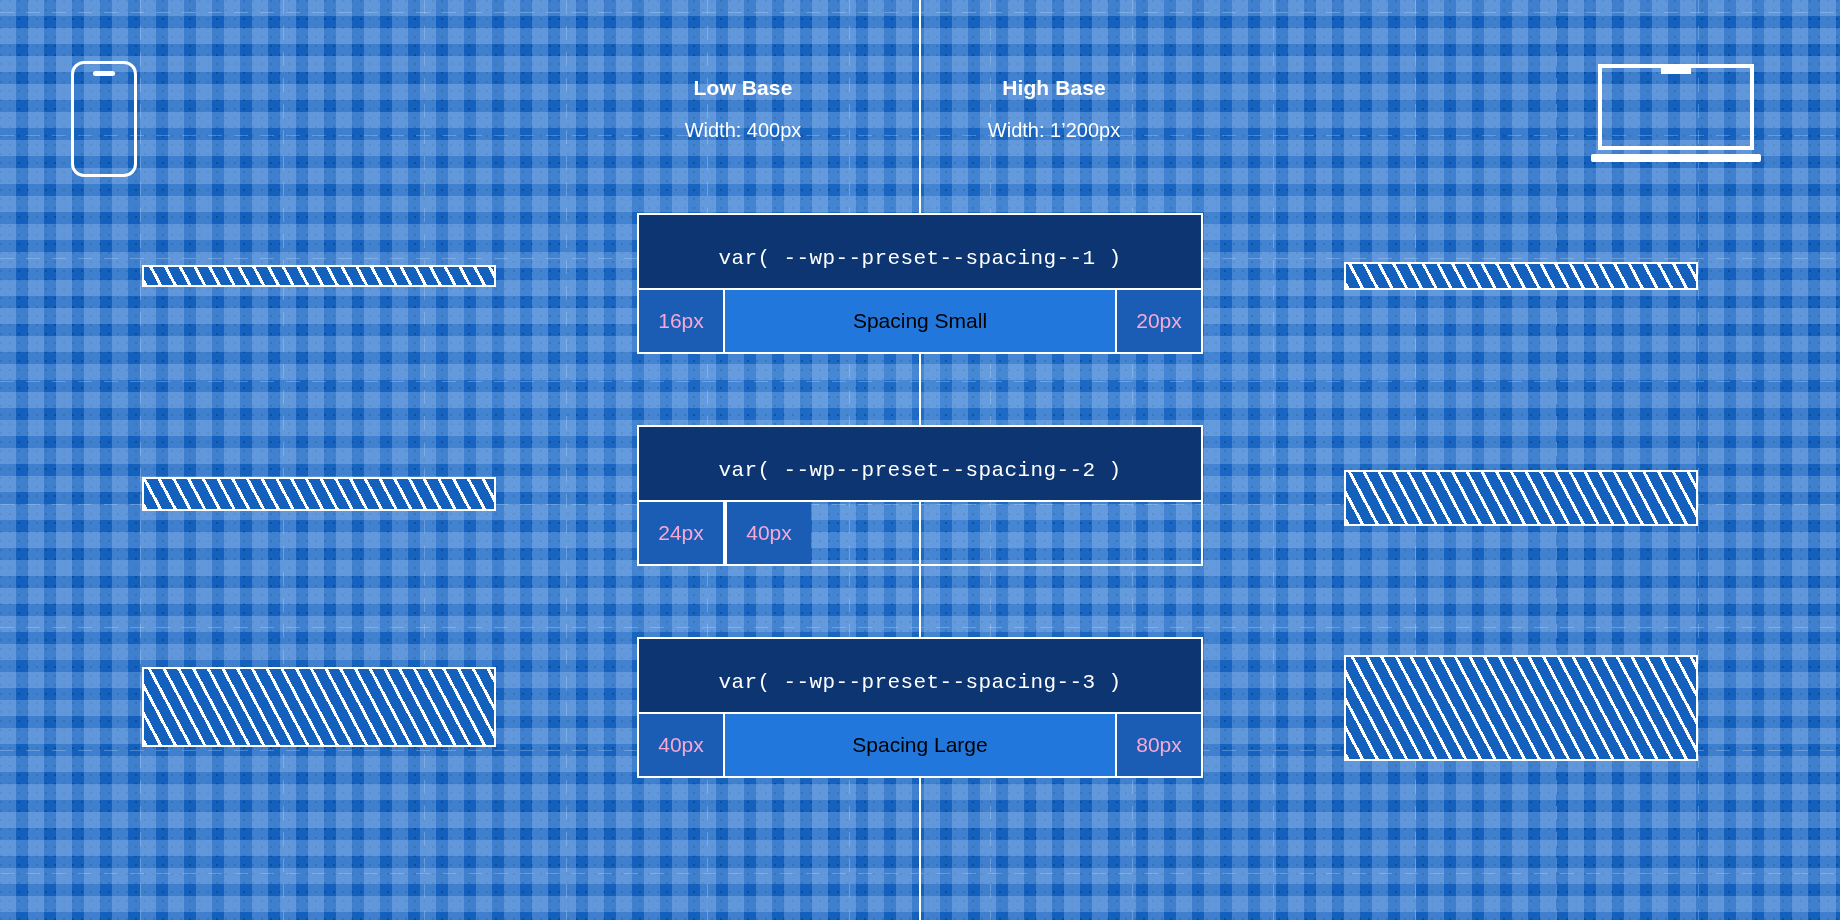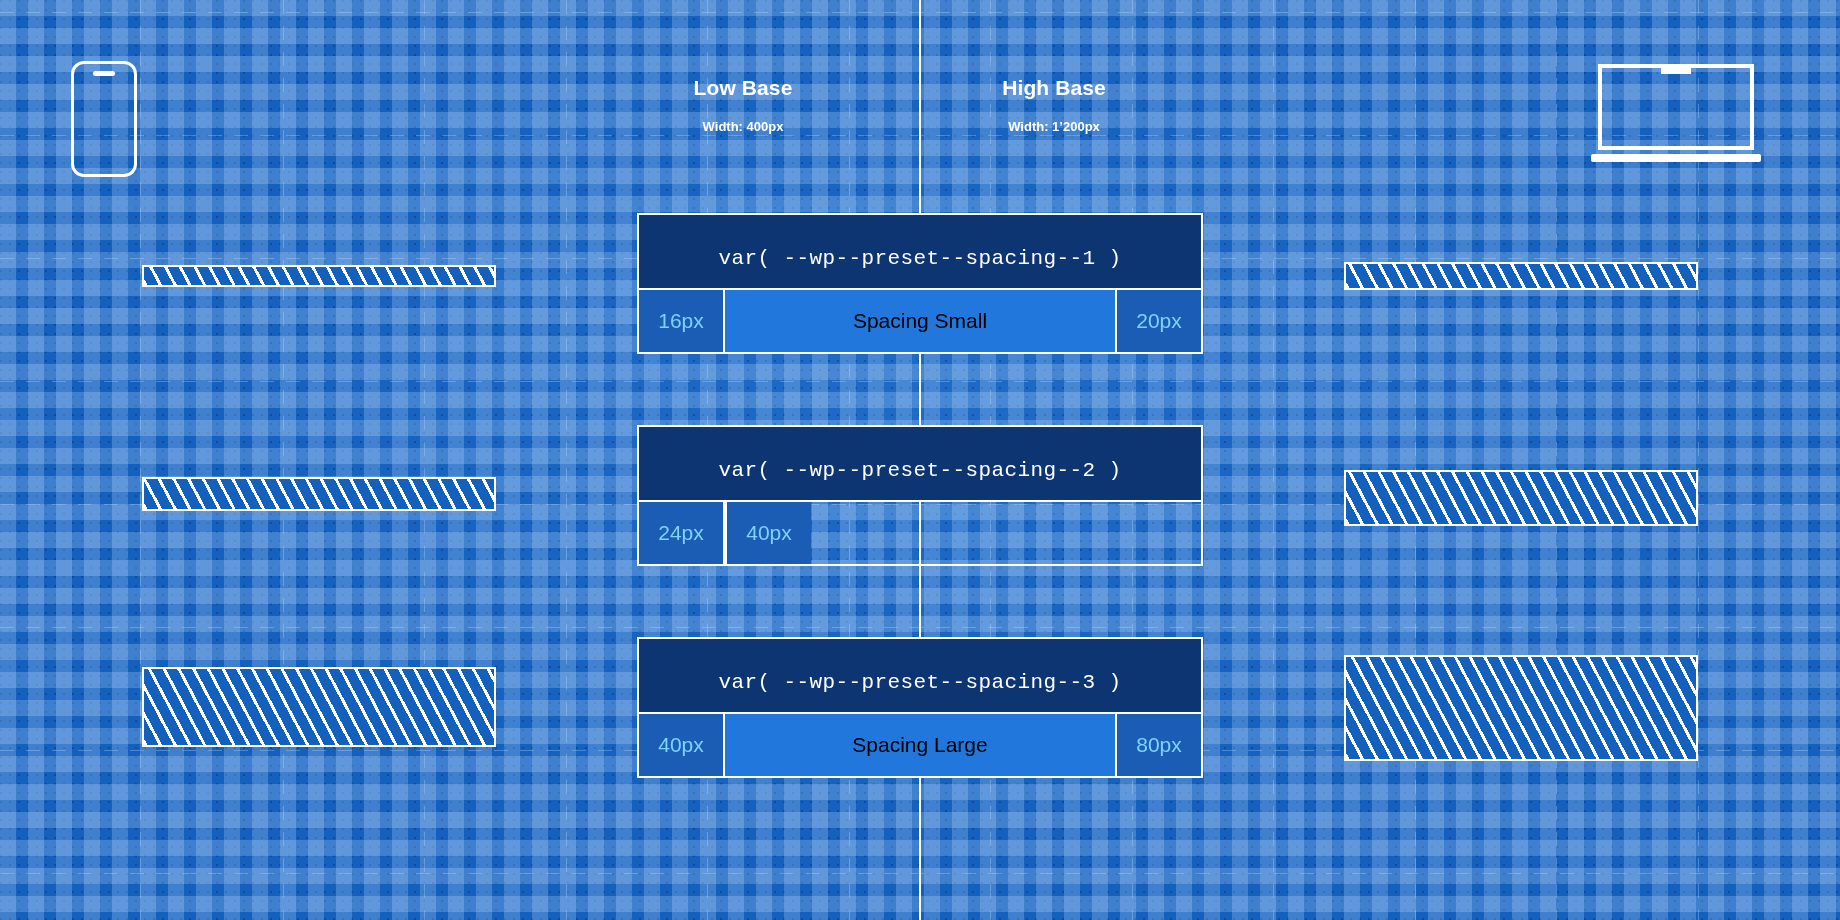--- a/index.html
+++ b/index.html
@@ -100,21 +100,21 @@
   }
 
   
   .col-head { position: absolute; text-align: center; color: #ffffff; }
   .col-head .title {
     font-size: 21px;
     font-weight: bold;
     letter-spacing: 0.1px;
     margin-bottom: 19px;
   }
-  .col-head .sub { font-size: 13px; font-weight: 700; }
+  .col-head .sub { font-size: 20px; font-weight: 400; }
   .col-low  { left: 623px; top: 76px; width: 240px; }
   .col-high { left: 934px; top: 76px; width: 240px; }
 
   
   .bar {
     position: absolute;
     border: 2px solid #ffffff;
     box-sizing: border-box;
     background-color: #1360bd;
     background-image: repeating-linear-gradient(
@@ -139,21 +139,21 @@
     letter-spacing: 0.4px;
     text-align: center;
     padding: 32px 0 18px;
     border-bottom: 2px solid #ffffff;
   }
   .card-body { display: flex; height: 62px; }
   .cell-left, .cell-right {
     width: 86px;
     flex: 0 0 86px;
     background: #1b5cb4;
-    color: #7dd3fc;
+    color: #f9a8d4;
     font-size: 21px;
     display: flex;
     align-items: center;
     justify-content: center;
     box-sizing: border-box;
   }
   .cell-left  { border-right: 2px solid #ffffff; }
   .cell-right { border-left: 2px solid #ffffff; }
   .cell-mid {
     flex: 1 1 auto;

